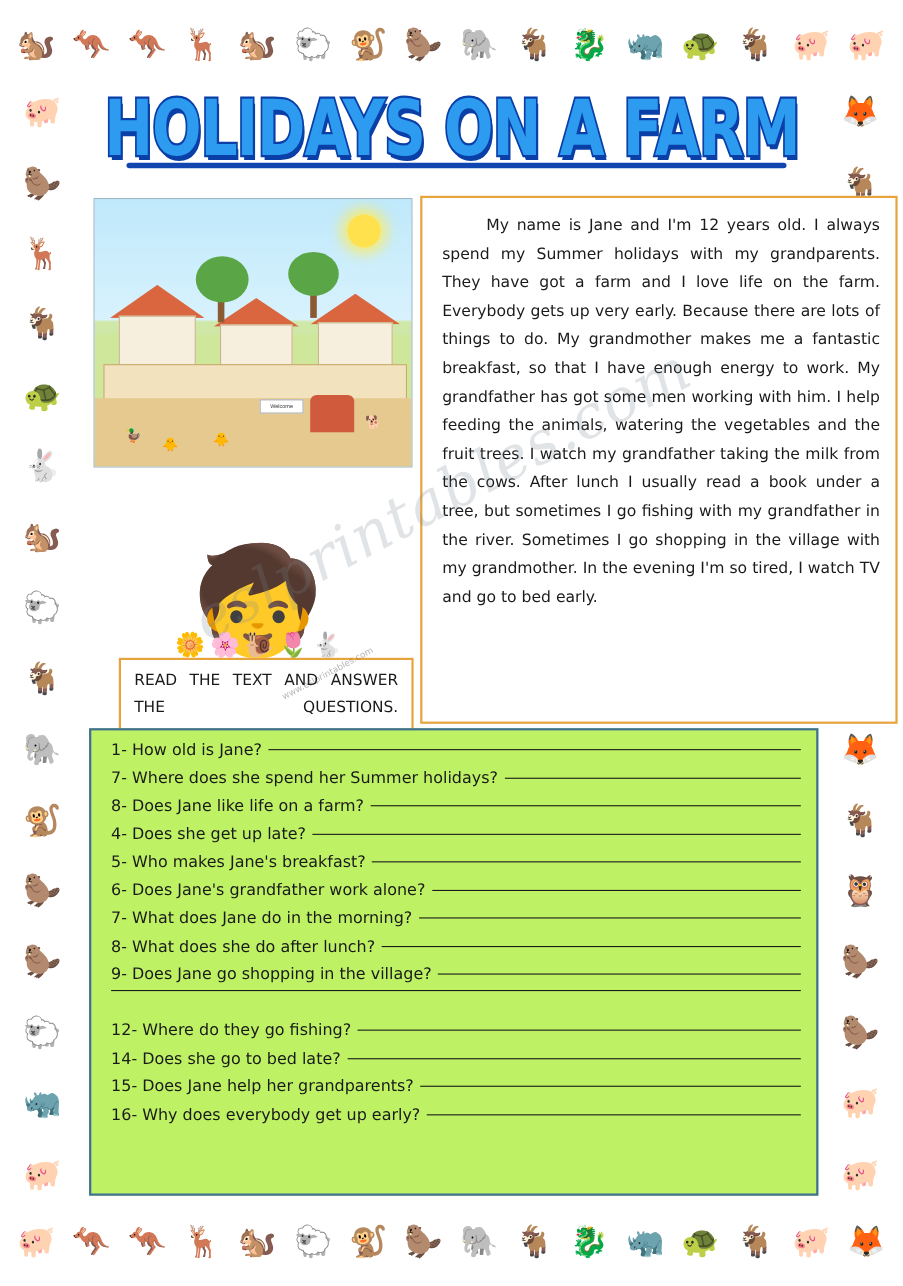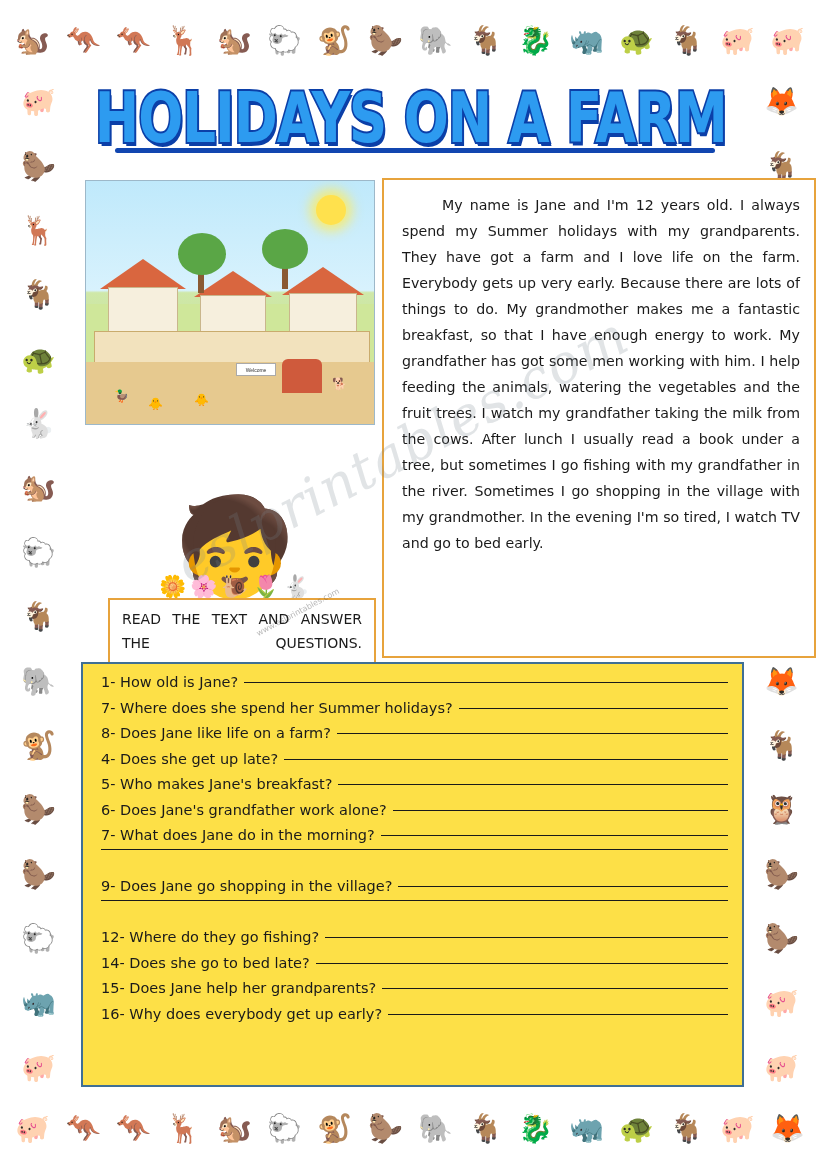--- a/index.html
+++ b/index.html
@@ -216,21 +216,21 @@
   }
 
   
   #questions-box {
     position: absolute;
     left: 11px;
     top: 592px;
     width: 663px;
     height: 425px;
     border: 2px solid #3f6f95;
-    background: #fde047;
+    background: #bef264;
     padding: 10px 14px 8px 18px;
   }
   .q-row {
     display: flex;
     align-items: baseline;
     font-family: "DejaVu Sans", sans-serif;
     font-size: 14.5px;
     color: #1a1a1a;
     height: 25.5px;
     white-space: nowrap;
@@ -427,20 +427,21 @@
         </div>
       <div class="q-row">
           <span class="q-text">6- Does Jane's grandfather work alone?</span>
           <span class="q-line"></span>
         </div>
       <div class="q-row">
           <span class="q-text">7- What does Jane do in the morning?</span>
           <span class="q-line"></span>
         </div>
       <div class="q-row">
+          <span class="q-text">8- What does she do after lunch?</span>
           <span class="q-line"></span>
         </div>
       <div class="q-row">
           <span class="q-text">9- Does Jane go shopping in the village?</span>
           <span class="q-line"></span>
         </div>
       <div class="q-row">
           <span class="q-line"></span>
         </div>
       <div class="q-row">

